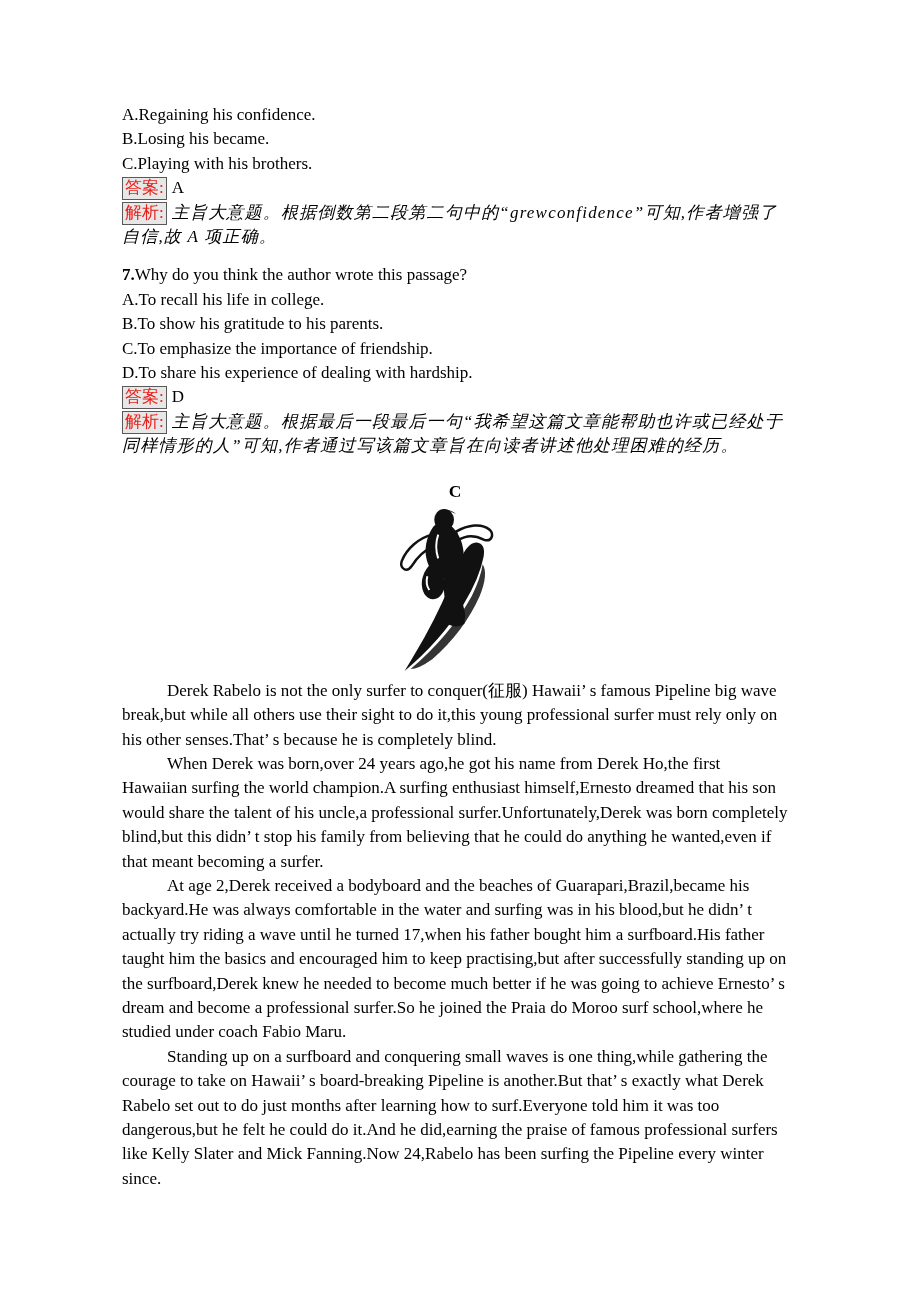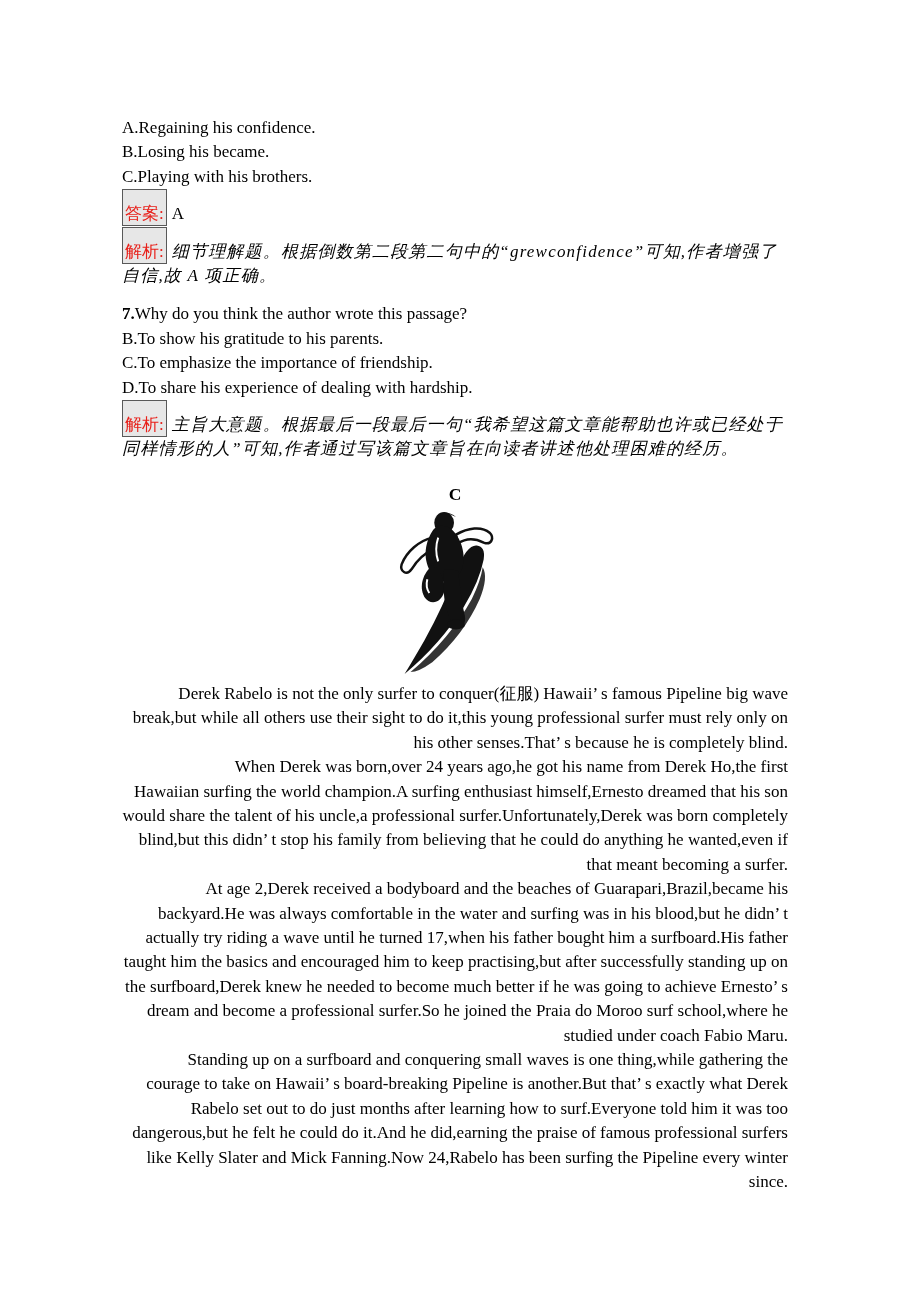--- a/index.html
+++ b/index.html
@@ -12,39 +12,39 @@
     width: 920px;
     height: 1302px;
     background: #ffffff;
     overflow: hidden;
     font-family: "Liberation Serif", "DejaVu Serif", serif;
     color: #000000;
   }
   .doc {
     position: absolute;
     left: 122px;
-    top: 116px;
+    top: 103px;
     width: 666px;
     font-size: 17px;
     line-height: 24.4px;
   }
   .option-line, .question-line, .answer-line, .analysis-block, .body-par {
     margin: 0;
     padding: 0;
   }
   .question-line { margin-top: 14px; }
   .q-num { font-weight: bold; }
   .tag {
     display: inline-block;
     box-sizing: border-box;
     border: 1px solid #595959;
     background: #e7e7e7;
     color: #e8201a;
     line-height: 20px;
-    padding: 14px 2px 1px 2px;
+    padding: 0 2px 1px 2px;
     margin-right: 5px;
     font-style: normal;
     vertical-align: baseline;
   }
   .answer-val { color: #000; }
   .zh-analysis {
     font-style: italic;
     letter-spacing: 1.2px;
   }
   .section-head {
@@ -55,48 +55,51 @@
     line-height: 24px;
   }
   .figure-wrap {
     width: 150px;
     height: 170px;
     margin: 2px auto 4px auto;
   }
   .figure-wrap svg { display: block; }
   .body-par {
     text-indent: 45px;
-    text-align: right;
   }
 </style>
 </head>
 <body>
 
 <div class="page">
   <div class="doc">
 
     <div class="option-line">A.Regaining his confidence.</div>
     <div class="option-line">B.Losing his became.</div>
     <div class="option-line">C.Playing with his brothers.</div>
 
     <div class="answer-line">
       <span class="tag">答案:</span><span class="answer-val">A</span>
     </div>
 
     <div class="analysis-block">
-      <span class="tag">解析:</span><span class="zh-analysis">细节理解题。根据倒数第二段第二句中的“grewconfidence”可知,作者增强了自信,故 A 项正确。</span>
+      <span class="tag">解析:</span><span class="zh-analysis">主旨大意题。根据倒数第二段第二句中的“grewconfidence”可知,作者增强了自信,故 A 项正确。</span>
     </div>
 
     <div class="question-line">
       <span class="q-num">7.</span><span>Why do you think the author wrote this passage?</span>
     </div>
+    <div class="option-line">A.To recall his life in college.</div>
     <div class="option-line">B.To show his gratitude to his parents.</div>
     <div class="option-line">C.To emphasize the importance of friendship.</div>
     <div class="option-line">D.To share his experience of dealing with hardship.</div>
 
+    <div class="answer-line">
+      <span class="tag">答案:</span><span class="answer-val">D</span>
+    </div>
 
     <div class="analysis-block">
       <span class="tag">解析:</span><span class="zh-analysis">主旨大意题。根据最后一段最后一句“我希望这篇文章能帮助也许或已经处于同样情形的人”可知,作者通过写该篇文章旨在向读者讲述他处理困难的经历。</span>
     </div>
 
     <div class="section-head">C</div>
 
     <div class="figure-wrap">
       <svg width="150" height="170" viewBox="0 0 150 172" xmlns="http://www.w3.org/2000/svg">
 

